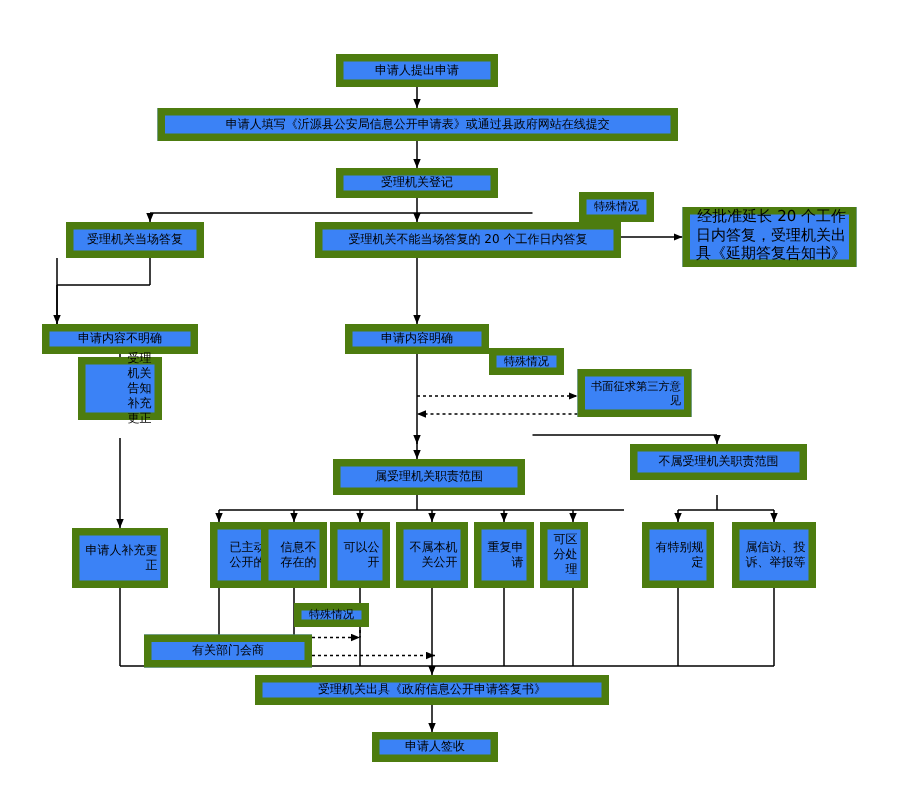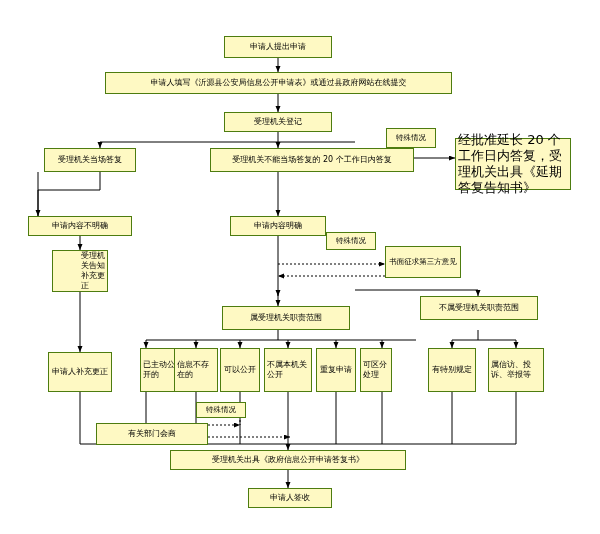--- a/index.html
+++ b/index.html
@@ -11,27 +11,27 @@
     position: relative;
     width: 600px;
     height: 534px;
     background: #ffffff;
     font-family: "DejaVu Sans", "Liberation Sans", sans-serif;
     overflow: hidden;
   }
   .node {
     position: absolute;
     box-sizing: border-box;
-    border: 1px solid #4d7c0f;
-    background: #fef9c3;
+    border: 5px solid #4d7c0f;
+    background: #3b82f6;
     color: #000000;
     display: flex;
     align-items: center;
     justify-content: center;
-    text-align: left;
+    text-align: right;
     font-size: 8px;
     line-height: 1.25;
     padding: 1px 2px;
     white-space: pre-line;
     z-index: 3;
   }
   svg.wires {
     position: absolute;
     left: 0;
     top: 0;
@@ -130,29 +130,29 @@
   <div class="node" style="left:224px; top:36px; width:108px; height:22px;">申请人提出申请</div>
 
   <div class="node" style="left:105px; top:72px; width:347px; height:22px;">申请人填写《沂源县公安局信息公开申请表》或通过县政府网站在线提交</div>
 
   <div class="node" style="left:224px; top:112px; width:108px; height:20px;">受理机关登记</div>
 
   <div class="node" style="left:44px; top:148px; width:92px; height:24px;">受理机关当场答复</div>
 
   <div class="node" style="left:166px; top:148px; width:204px; height:24px;margin-left:44px;">受理机关不能当场答复的 20 个工作日内答复</div>
 
-  <div class="node" style="left:455px; top:138px; width:116px; height:52px; font-size:13px;">经批准延长 20 个工作日内答复，受理机关出具《延期答复告知书》</div>
+  <div class="node" style="left:455px; top:138px; width:116px; height:40px; font-size:10px;">经批准延长 20 个工作日内答复，受理机关出具《延期答复告知书》</div>
 
   <div class="node" style="left:28px; top:216px; width:104px; height:20px;">申请内容不明确</div>
 
   <div class="node" style="left:230px; top:216px; width:96px; height:20px;">申请内容明确</div>
 
   <div class="node" style="left:385px; top:246px; width:76px; height:32px; font-size:7.5px;">书面征求第三方意见</div>
 
-  <div class="node" style="left:52px; top:250px; width:56px; height:42px;padding-left:28px;">受理机关告知补充更正</div>
+  <div class="node" style="left:52px; top:238px; width:56px; height:42px;padding-left:28px;">受理机关告知补充更正</div>
 
   <div class="node" style="left:48px; top:352px; width:64px; height:40px;">申请人补充更正</div>
 
   <div class="node" style="left:222px; top:306px; width:128px; height:24px;">属受理机关职责范围</div>
 
   <div class="node" style="left:420px; top:296px; width:118px; height:24px;">不属受理机关职责范围</div>
 
   <div class="node" style="left:140px; top:348px; width:44px; height:44px;">已主动公开的</div>
 
   <div class="node" style="left:174px; top:348px; width:44px; height:44px;">信息不存在的</div>

